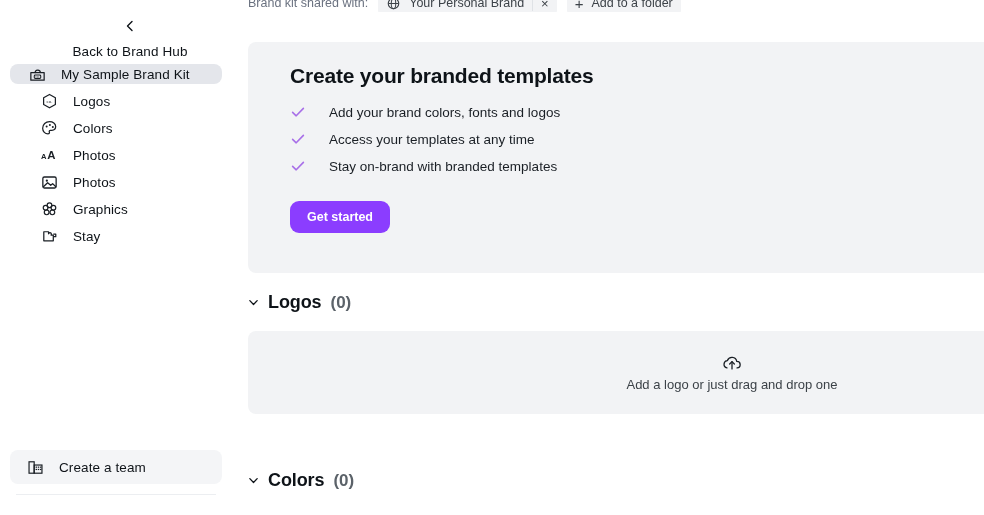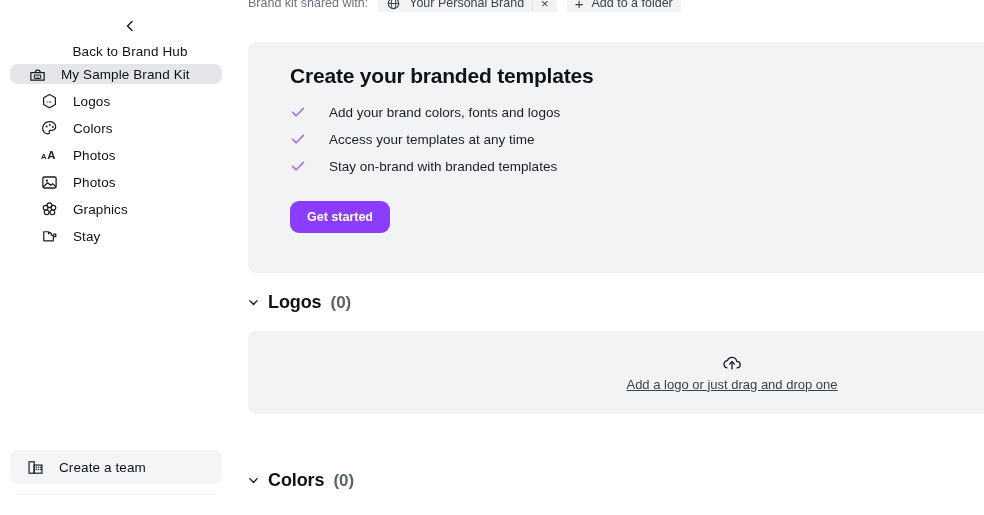--- a/index.html
+++ b/index.html
@@ -111,21 +111,21 @@
   .logos-head { position: absolute; left: 0; top: 292px; }
   .dropzone {
     position: absolute; left: 16px; top: 331px;
     width: 968px; height: 83px;
     background: #f2f3f5; border-radius: 8px;
     display: flex; flex-direction: column;
     align-items: center; justify-content: center; gap: 5px;
     cursor: pointer;
   }
   .cloud { width: 22px; height: 18px; display:block; }
-  .dz-txt { font-size: 13px; color: #3c4248; text-decoration: underline; }
+  .dz-txt { font-size: 13px; color: #3c4248; }
 
   .colors-head { position: absolute; left: 0; top: 470px; }
 </style>
 </head>
 <body>
 
 <div class="app">
 
   <aside class="sidebar">
 

